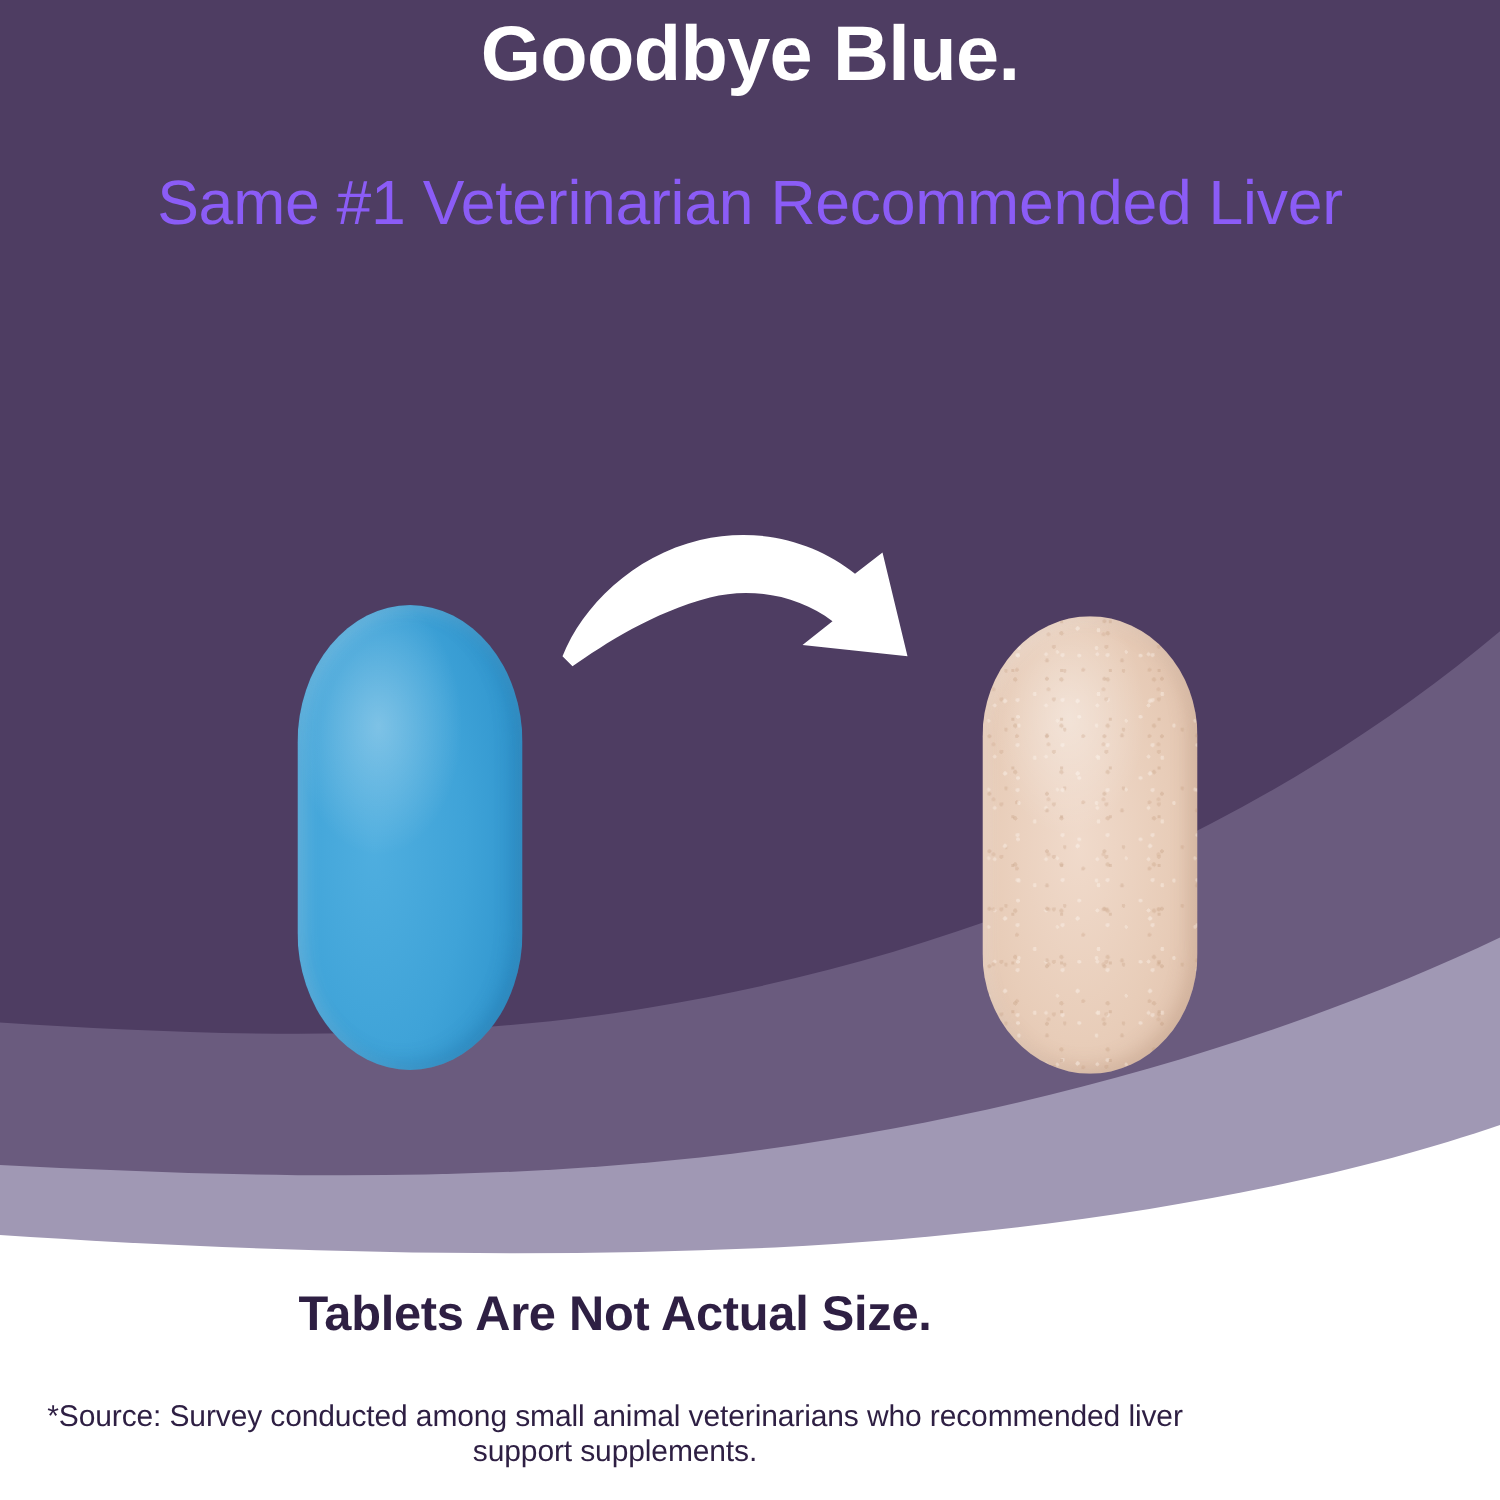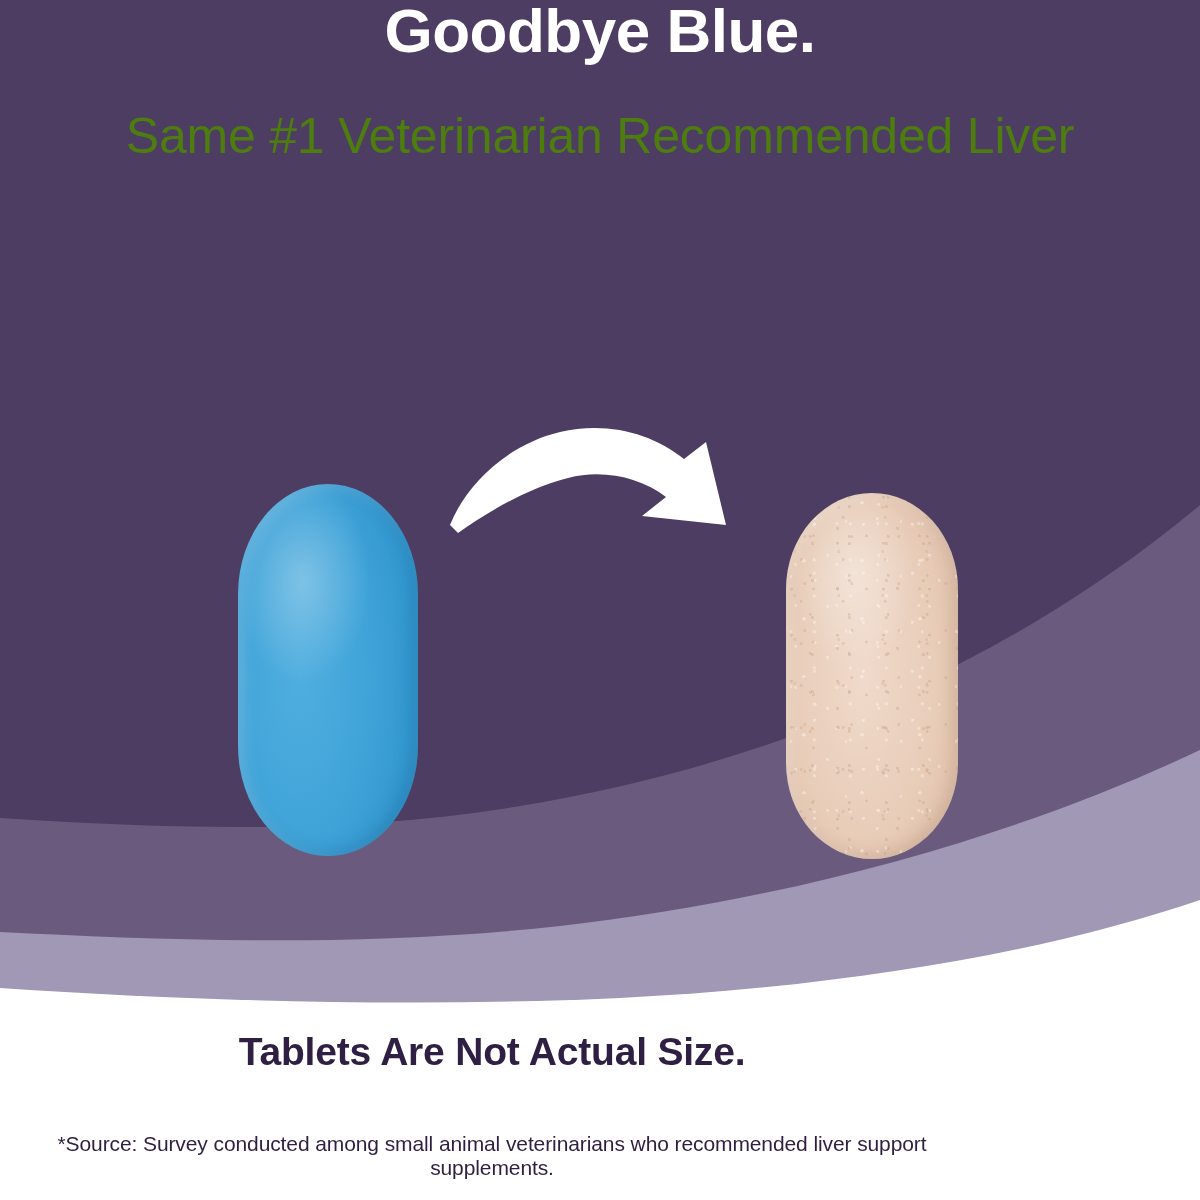--- a/index.html
+++ b/index.html
@@ -30,35 +30,35 @@
   
   #headline-block {
     position: absolute;
     top: 0;
     left: 0;
     width: 1200px;
     text-align: center;
     z-index: 5;
   }
   #headline {
-    margin: 0;
+    margin: 13px;
     font-size: 62px;
     line-height: 1.0;
     font-weight: bold;
     color: #ffffff;
     letter-spacing: -0.5px;
   }
   #subheadline {
     margin: 0 auto;
     padding-top: 42px;
     width: 1110px;
     font-size: 50px;
     line-height: 1.28;
     font-weight: normal;
-    color: #4d7c0f;
+    color: #8b5cf6;
     letter-spacing: -0.2px;
   }
 
   
   .tablet {
     position: absolute;
     z-index: 4;
   }
   #tablet-blue {
     left: 238px;
@@ -132,23 +132,23 @@
     z-index: 5;
   }
   #not-actual-size {
     margin: 0;
     font-size: 39px;
     font-weight: bold;
     color: #2E1F43;
     letter-spacing: -0.2px;
   }
   #source-note {
-    margin: 16px;
+    margin: 4px;
     padding-top: 42px;
-    font-size: 21px;
+    font-size: 24px;
     font-weight: normal;
     color: #2E1F43;
     letter-spacing: -0.1px;
   }
 </style>
 </head>
 <body>
 
 <div id="ad-root">
 

